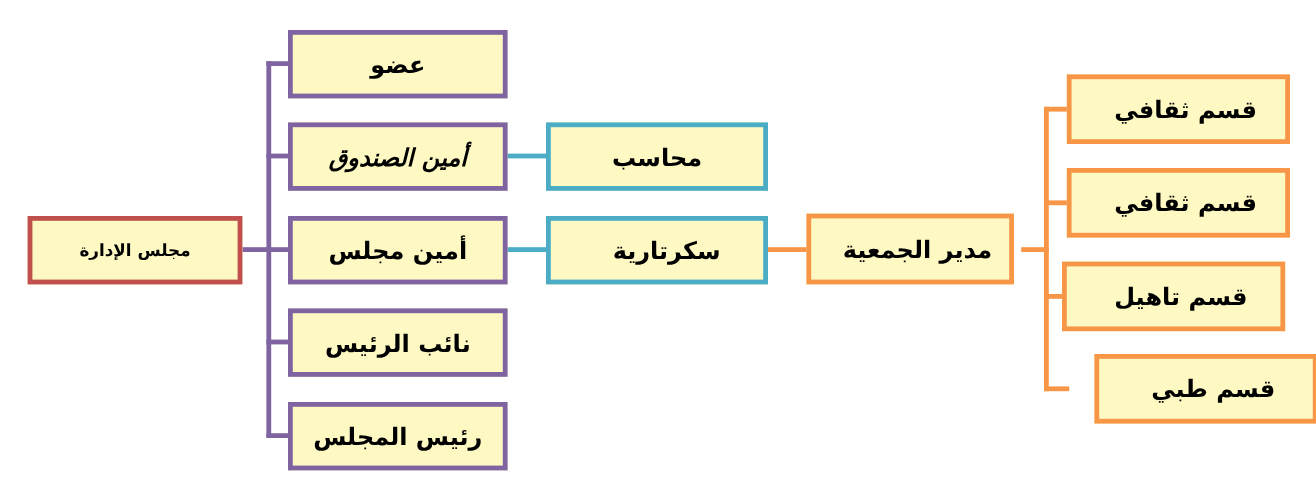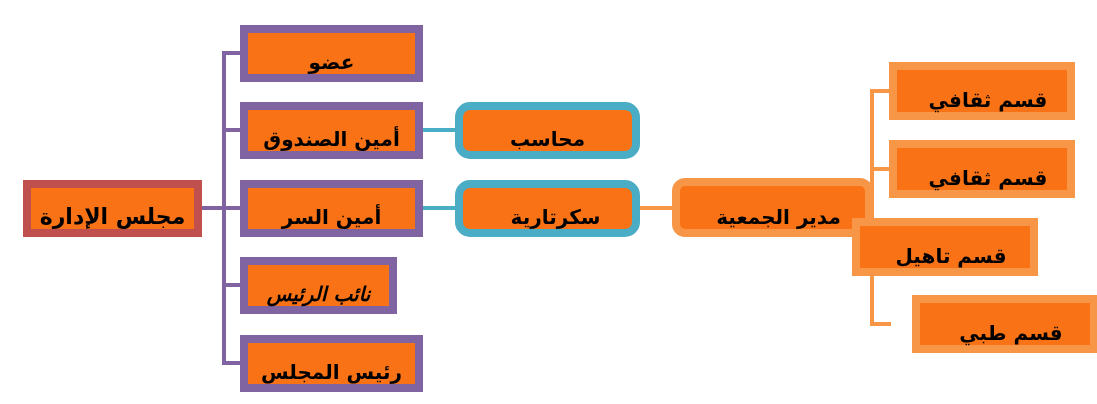--- a/index.html
+++ b/index.html
@@ -11,68 +11,68 @@
   .diagram {
     position: relative;
     width: 1097px;
     height: 404px;
     background: #ffffff;
     overflow: hidden;
   }
   .node {
     position: absolute;
     box-sizing: border-box;
-    background: #f97316;
-    border: 8px solid #0f172a;
+    background: #fef9c3;
+    border: 4px solid #0f172a;
     display: flex;
-    align-items: flex-end;
+    align-items: center;
     justify-content: center;
   }
   .node span {
     direction: rtl;
     unicode-bidi: embed;
     font-weight: bold;
     color: #000000;
     font-size: 20px;
     white-space: nowrap;
     font-family: "DejaVu Sans", sans-serif;
   }
   .node.root   { border-color: var(--root-border, #C0504D); }
   .node.board  { border-color: var(--board-border, #8064A2); }
-  .node.staff  { border-color: var(--staff-border, #4BACC6); border-radius: 15px; }
+  .node.staff  { border-color: var(--staff-border, #4BACC6); }
   .node.dept,
   .node.mgr    { border-color: var(--dept-border, #F79646); padding-left: 12px; }
 
-  .node.root span { font-size: 22px; }
+  .node.root span { font-size: 14px; }
 
   .conn {
     position: absolute;
     background: #888;
   }
   .conn.purple { background: var(--board-border, #8064A2); }
   .conn.teal   { background: var(--staff-border, #4BACC6); }
   .conn.orange { background: var(--dept-border, #F79646); }
 
   
   .root        { left: 23px;  top: 180px; width: 179px; height: 57px; }
 
   .p1          { left: 240px; top: 25px;  width: 183px; height: 57px; }
-  .p2          { left: 240px; top: 102px; width: 183px; height: 57px; }
+  .p2          { left: 240px; top: 102px; width: 183px; height: 57px; font-style: italic; }
   .p3          { left: 240px; top: 180px; width: 183px; height: 57px; }
-  .p4          { left: 240px; top: 257px; width: 157px; height: 57px; font-style: italic; }
+  .p4          { left: 240px; top: 257px; width: 183px; height: 57px; }
   .p5          { left: 240px; top: 335px; width: 183px; height: 57px; }
 
   .t1          { left: 455px; top: 102px; width: 185px; height: 57px; }
   .t2          { left: 455px; top: 180px; width: 185px; height: 57px; padding-left: 16px; }
 
-  .mgr         { left: 672px; top: 178px; width: 201px; height: 59px; border-radius: 13px; }
+  .mgr         { left: 672px; top: 178px; width: 173px; height: 59px; }
 
   .d1          { left: 889px; top: 62px;  width: 186px; height: 58px; }
   .d2          { left: 889px; top: 140px; width: 186px; height: 58px; }
-  .d3          { left: 852px; top: 218px; width: 186px; height: 58px; }
+  .d3          { left: 885px; top: 218px; width: 186px; height: 58px; }
   .d4          { left: 912px; top: 295px; width: 186px; height: 58px; }
 
   
   .c-pv        { left: 222px; top: 51px;  width: 4px;  height: 314px; }  
   .c-p1        { left: 222px; top: 51px;  width: 20px; height: 4px; }
   .c-p2        { left: 222px; top: 128px; width: 20px; height: 4px; }
   .c-proot     { left: 202px; top: 206px; width: 40px; height: 4px; }    
   .c-p4        { left: 222px; top: 283px; width: 20px; height: 4px; }
   .c-p5        { left: 222px; top: 361px; width: 20px; height: 4px; }
 
@@ -114,21 +114,21 @@
     <span>مجلس الإدارة</span>
   </div>
 
   <div class="node board p1">
     <span>عضو</span>
   </div>
   <div class="node board p2">
     <span>أمين الصندوق</span>
   </div>
   <div class="node board p3">
-    <span>أمين السر</span>
+    <span>أمين مجلس</span>
   </div>
   <div class="node board p4">
     <span>نائب الرئيس</span>
   </div>
   <div class="node board p5">
     <span>رئيس المجلس</span>
   </div>
 
   <div class="node staff t1">
     <span>محاسب</span>

